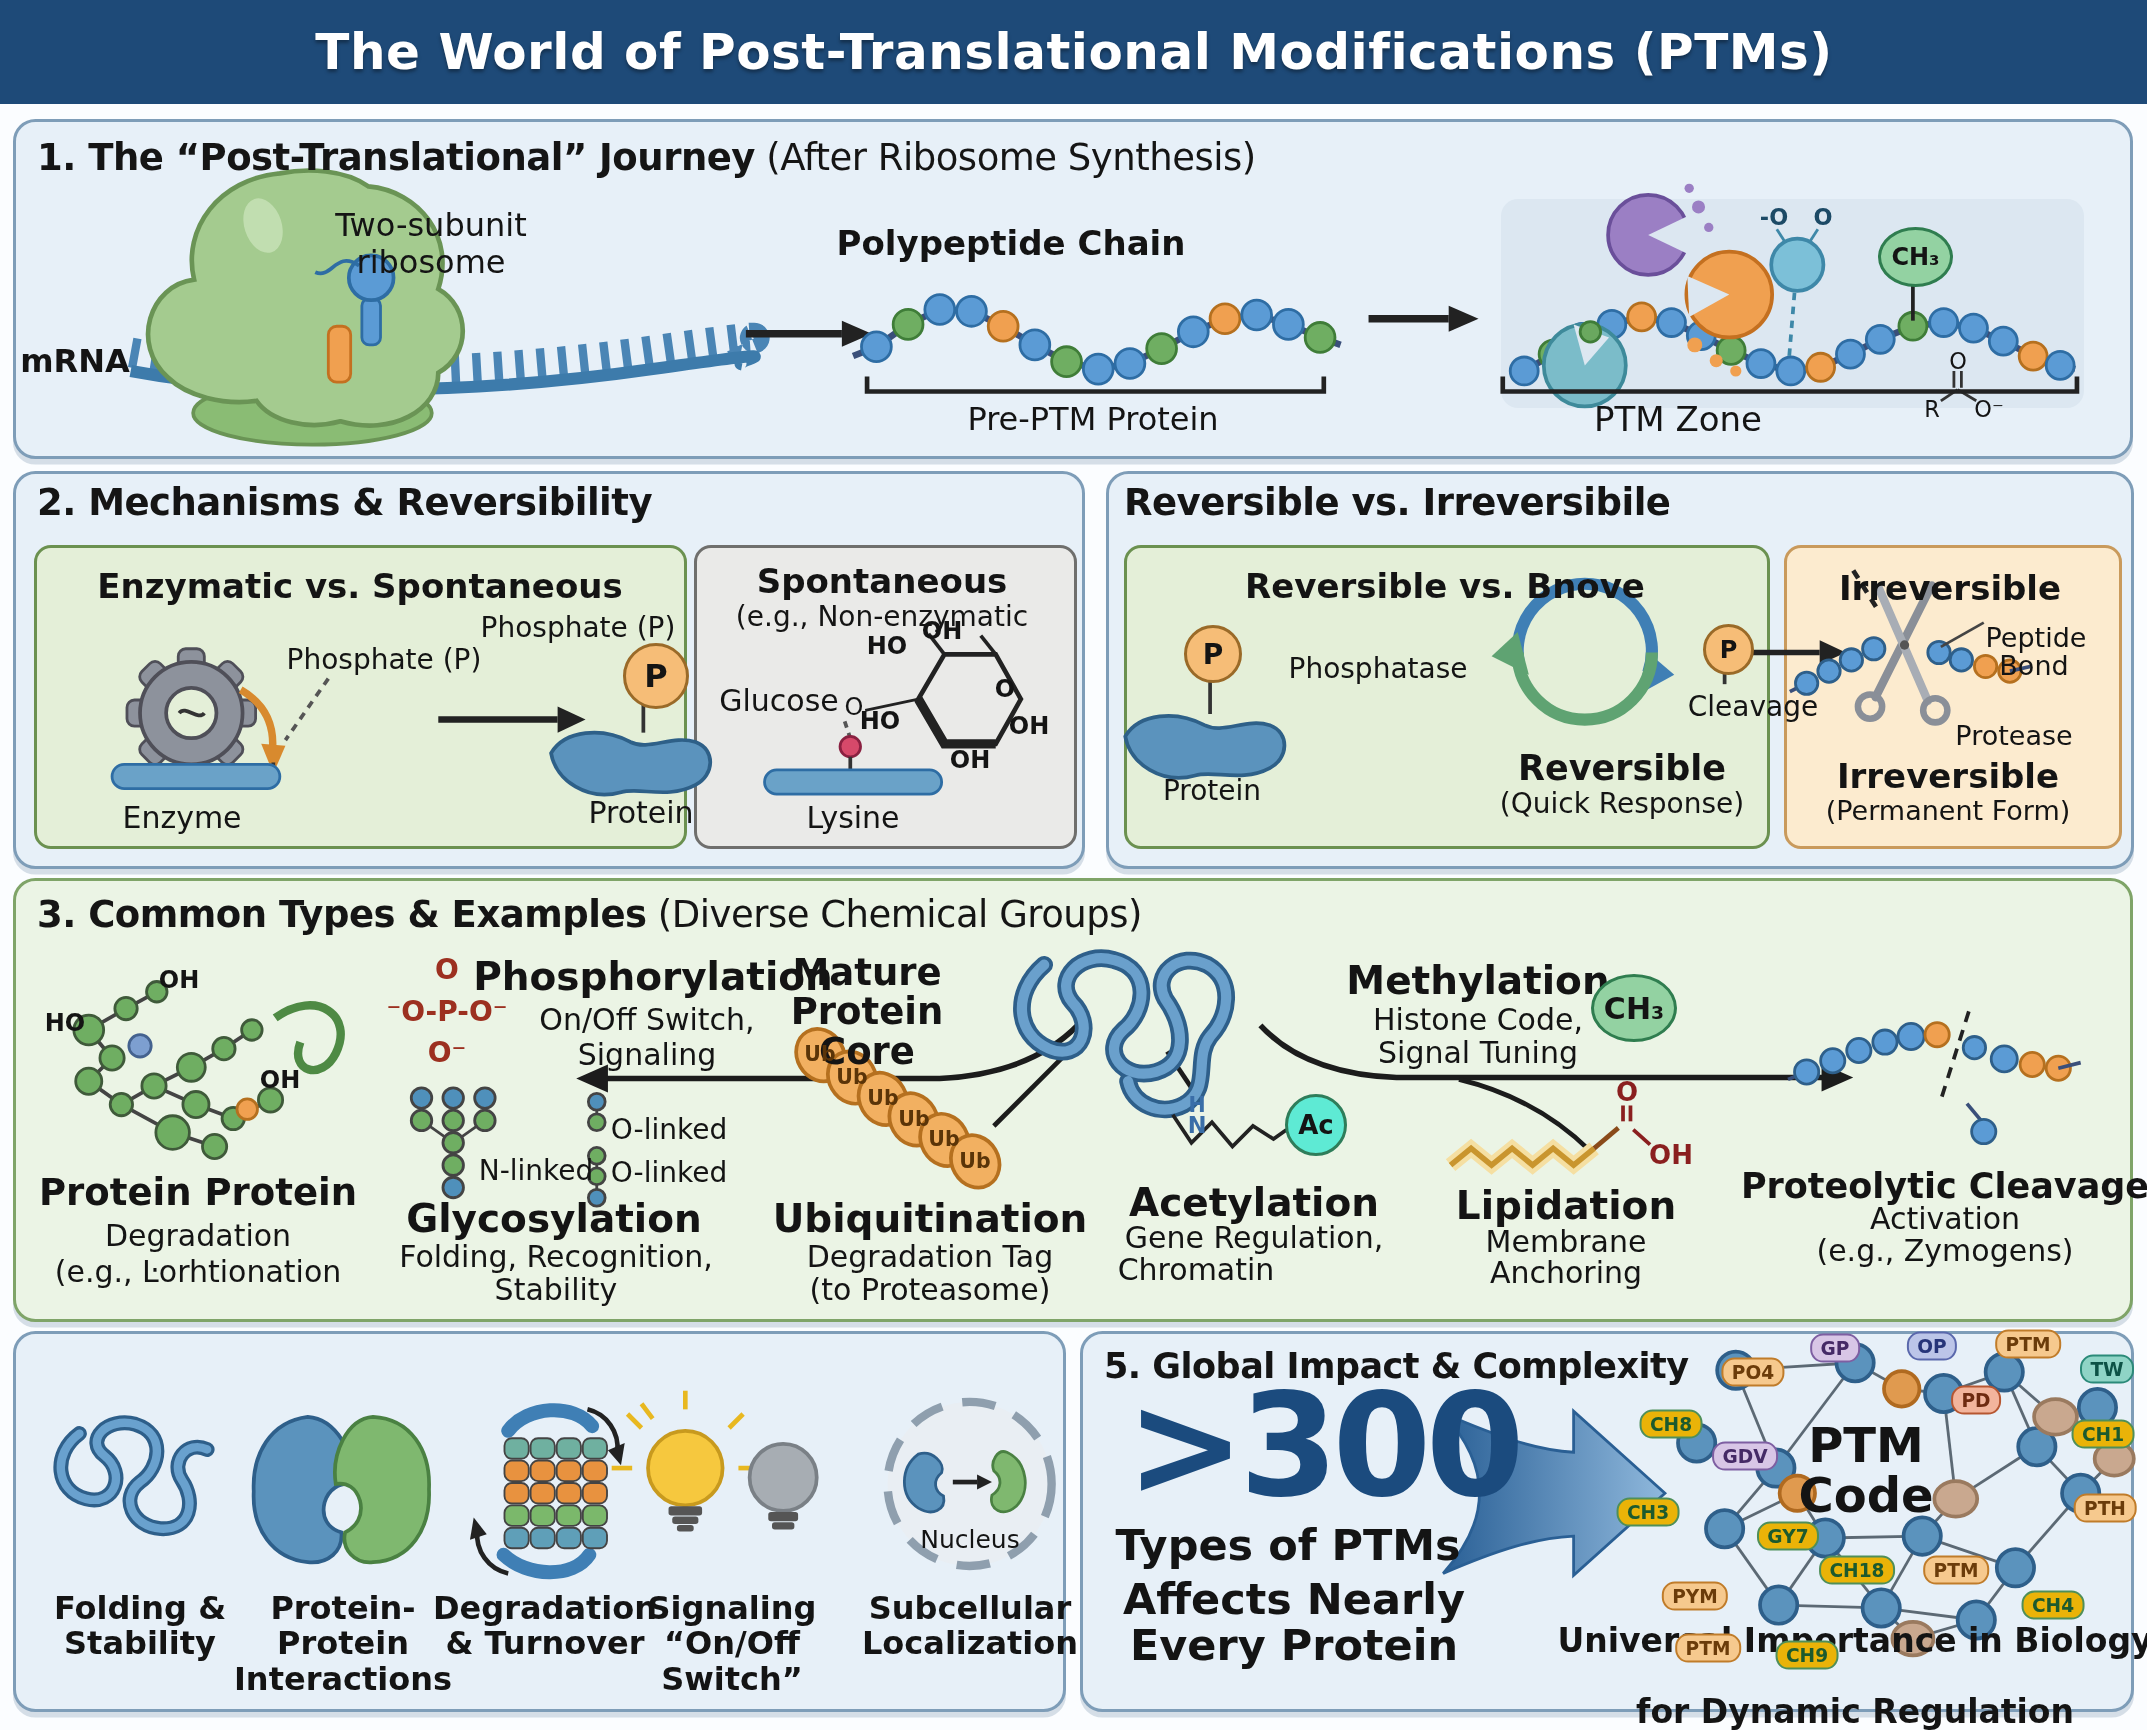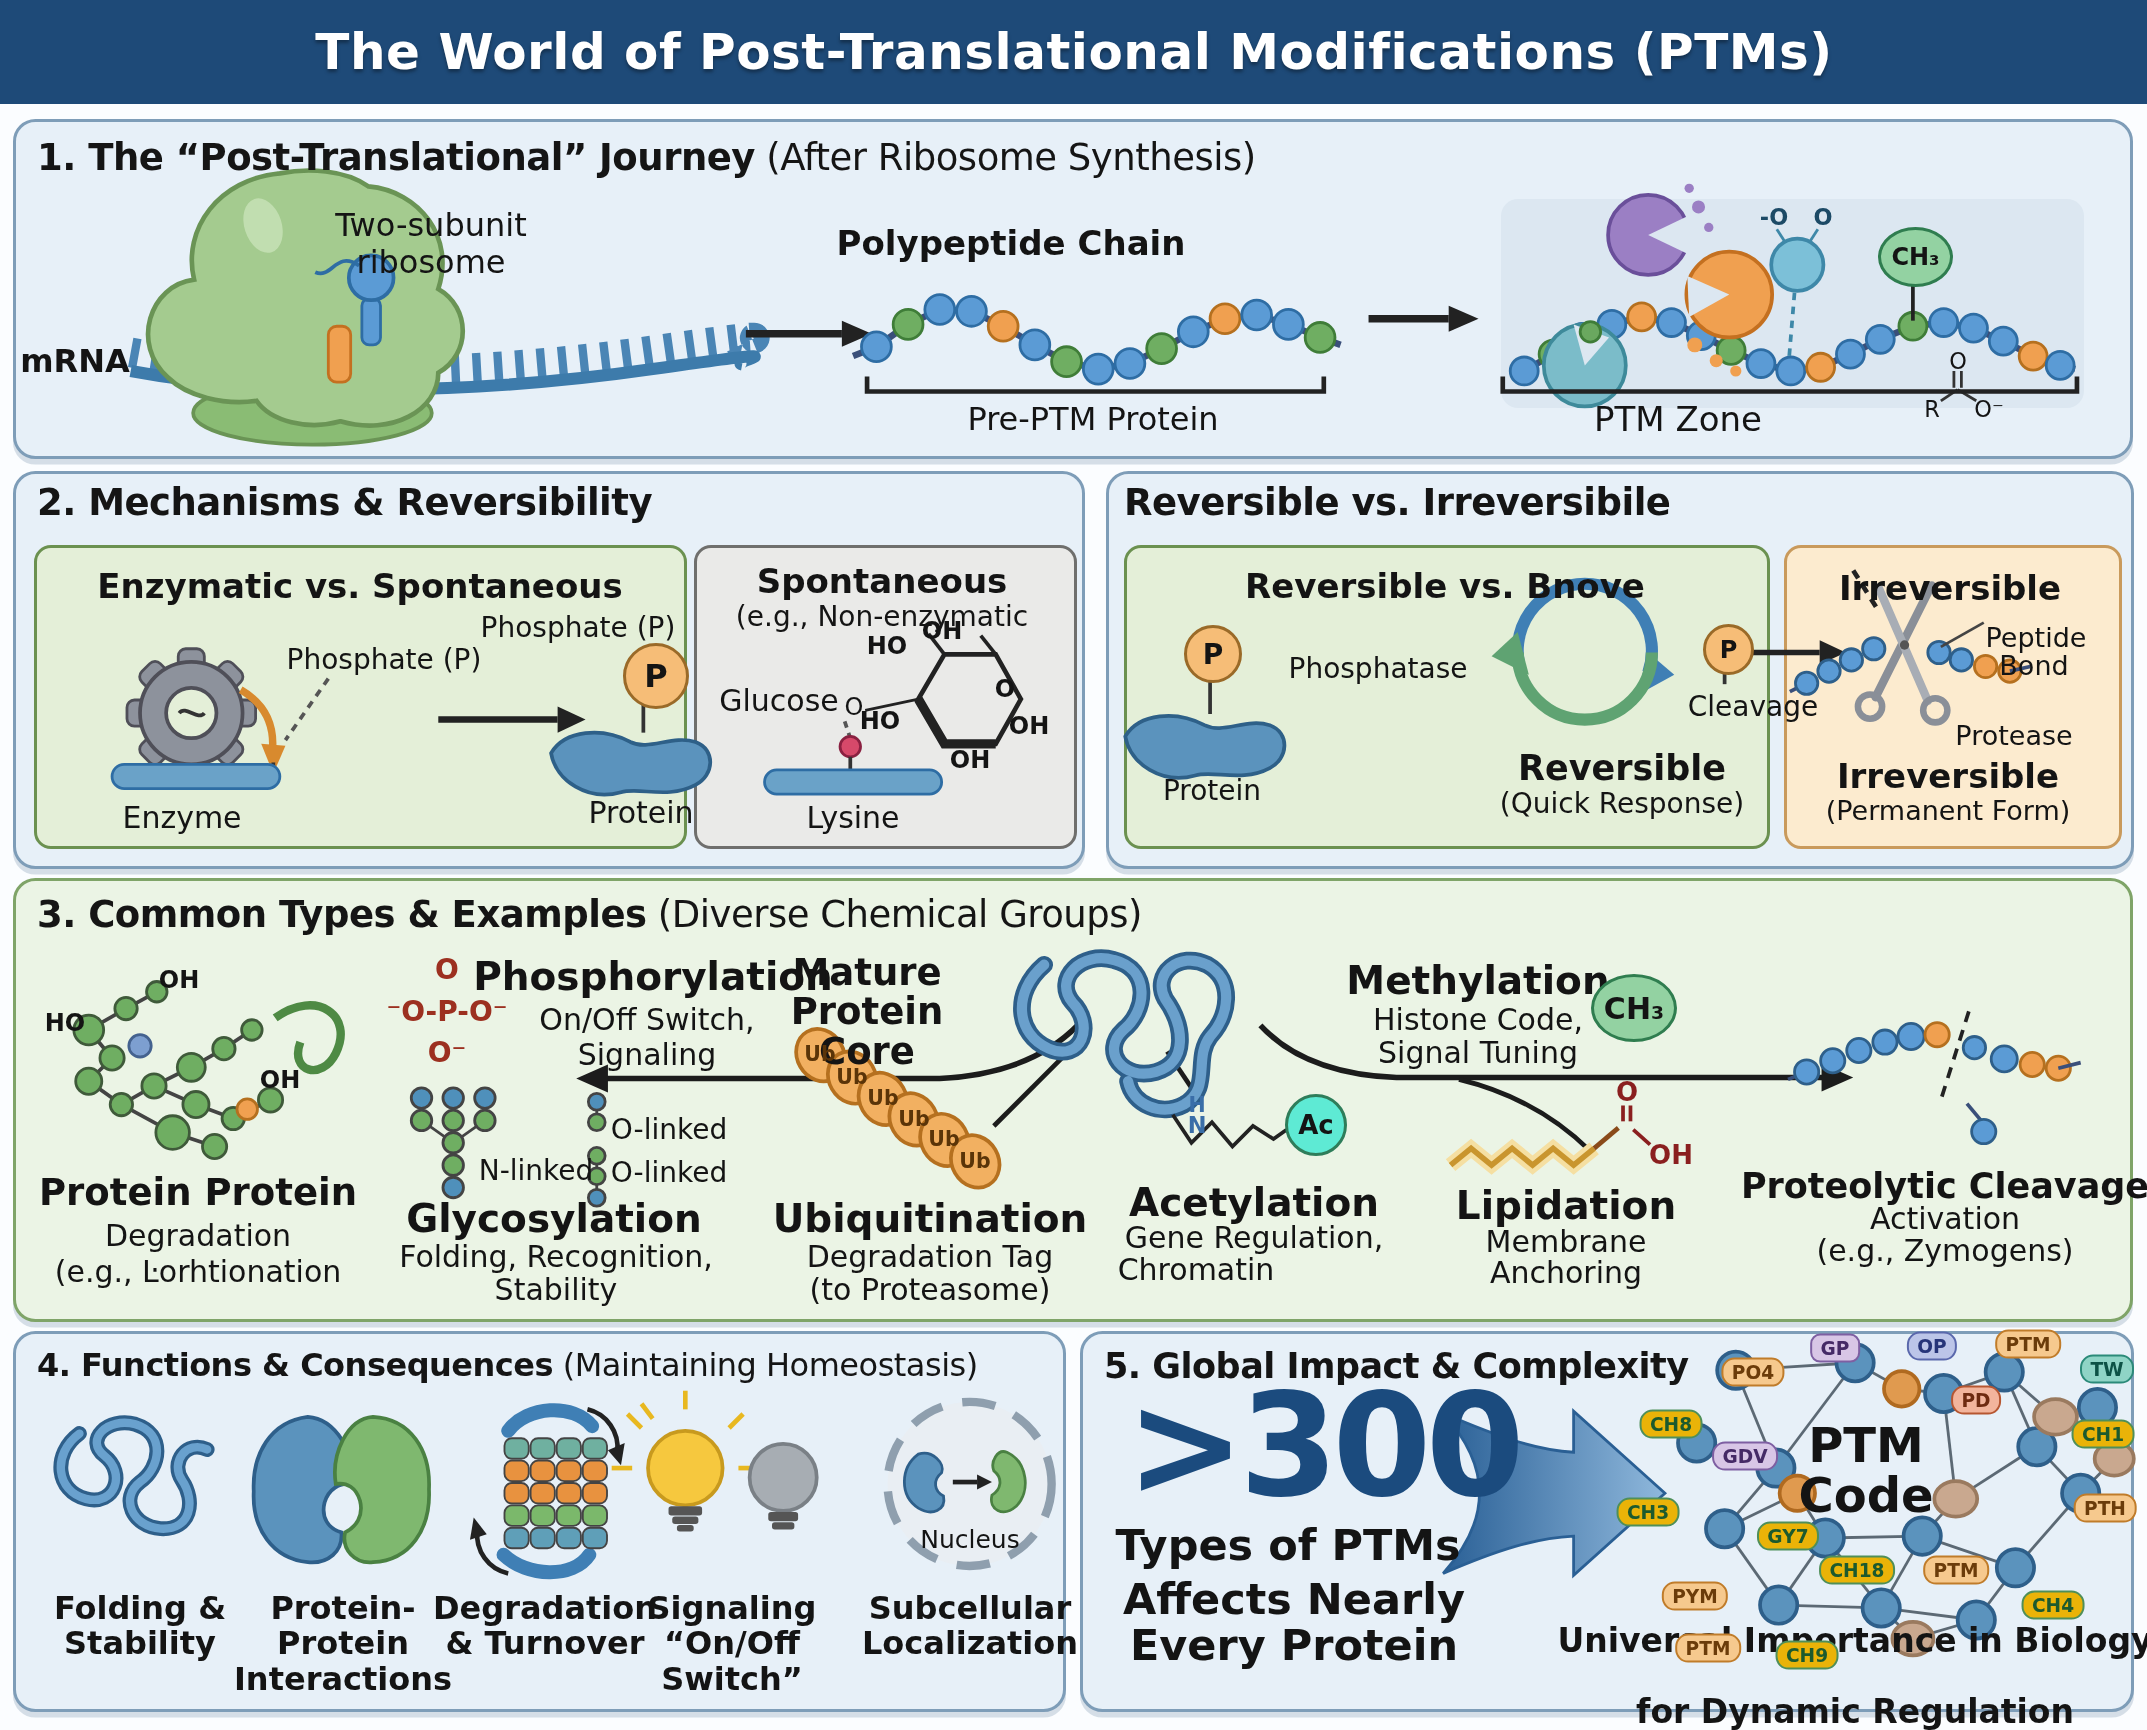--- a/index.html
+++ b/index.html
@@ -596,21 +596,20 @@
 <div class="t b" style="left:1627px;top:1093px;font-size:26px;color:#8a1f1f;">O</div>
 <div class="t b" style="left:1671px;top:1156px;font-size:26px;color:#8a1f1f;">OH</div>
 <div class="t b" style="left:1566px;top:1206px;font-size:39px;">Lipidation</div>
 <div class="t" style="left:1566px;top:1242px;font-size:30px;">Membrane</div>
 <div class="t" style="left:1566px;top:1273px;font-size:30px;">Anchoring</div>
 
 <div class="t b" style="left:1945px;top:1186px;font-size:35px;">Proteolytic Cleavage</div>
 <div class="t" style="left:1945px;top:1219px;font-size:30px;">Activation</div>
 <div class="t" style="left:1945px;top:1251px;font-size:30px;">(e.g., Zymogens)</div>
 
-<div class="sechead" style="left:37px;top:1346px;font-size:32px;"><span>4. Functions &amp; Consequences</span><span class="reg"> (Maintaining Homeostasis)</span></div>
 <div class="t" style="left:970px;top:1540px;font-size:25px;">Nucleus</div>
 <div class="t b" style="left:140px;top:1609px;font-size:32px;">Folding &amp;</div>
 <div class="t b" style="left:140px;top:1644px;font-size:32px;">Stability</div>
 <div class="t b" style="left:343px;top:1609px;font-size:32px;">Protein-</div>
 <div class="t b" style="left:343px;top:1644px;font-size:32px;">Protein</div>
 <div class="t b" style="left:343px;top:1680px;font-size:32px;">Interactions</div>
 <div class="t b" style="left:545px;top:1609px;font-size:32px;">Degradation</div>
 <div class="t b" style="left:545px;top:1644px;font-size:32px;">&amp; Turnover</div>
 <div class="t b" style="left:732px;top:1609px;font-size:32px;">Signaling</div>
 <div class="t b" style="left:732px;top:1644px;font-size:32px;">“On/Off</div>
@@ -621,21 +620,21 @@
 <div class="sechead" style="left:1104px;top:1346px;font-size:35px;">5. Global Impact &amp; Complexity</div>
 <div class="bignum" style="left:1126px;top:1363px;font-size:142px;">&gt;300</div>
 <div class="t b" style="left:1288px;top:1546px;font-size:43px;">Types of PTMs</div>
 <div class="t b" style="left:1294px;top:1600px;font-size:43px;">Affects Nearly</div>
 <div class="t b" style="left:1294px;top:1646px;font-size:43px;">Every Protein</div>
 <div class="t b" style="left:1866px;top:1445px;font-size:48px;">PTM</div>
 <div class="t b" style="left:1866px;top:1495px;font-size:48px;">Code</div>
 <div class="t b" style="left:1855px;top:1641px;font-size:33px;">Universal Importance in Biology</div>
 <div class="t b" style="left:1855px;top:1682px;font-size:33px;margin-top:30px;">for Dynamic Regulation</div>
 
-<div class="pill pu" style="left:1835px;top:1348px;border-radius:10px;">GP</div>
+<div class="pill pu" style="left:1835px;top:1348px;">GP</div>
 <div class="pill sl" style="left:1932px;top:1346px;">OP</div>
 <div class="pill or" style="left:2028px;top:1344px;">PTM</div>
 <div class="pill te" style="left:2107px;top:1369px;">TW</div>
 <div class="pill or" style="left:1753px;top:1372px;">PO4</div>
 <div class="pill ro" style="left:1976px;top:1400px;">PD</div>
 <div class="pill gr" style="left:1671px;top:1424px;">CH8</div>
 <div class="pill pu" style="left:1745px;top:1456px;">GDV</div>
 <div class="pill gr" style="left:2103px;top:1434px;">CH1</div>
 <div class="pill gr" style="left:1648px;top:1512px;">CH3</div>
 <div class="pill gr" style="left:1788px;top:1536px;">GY7</div>

